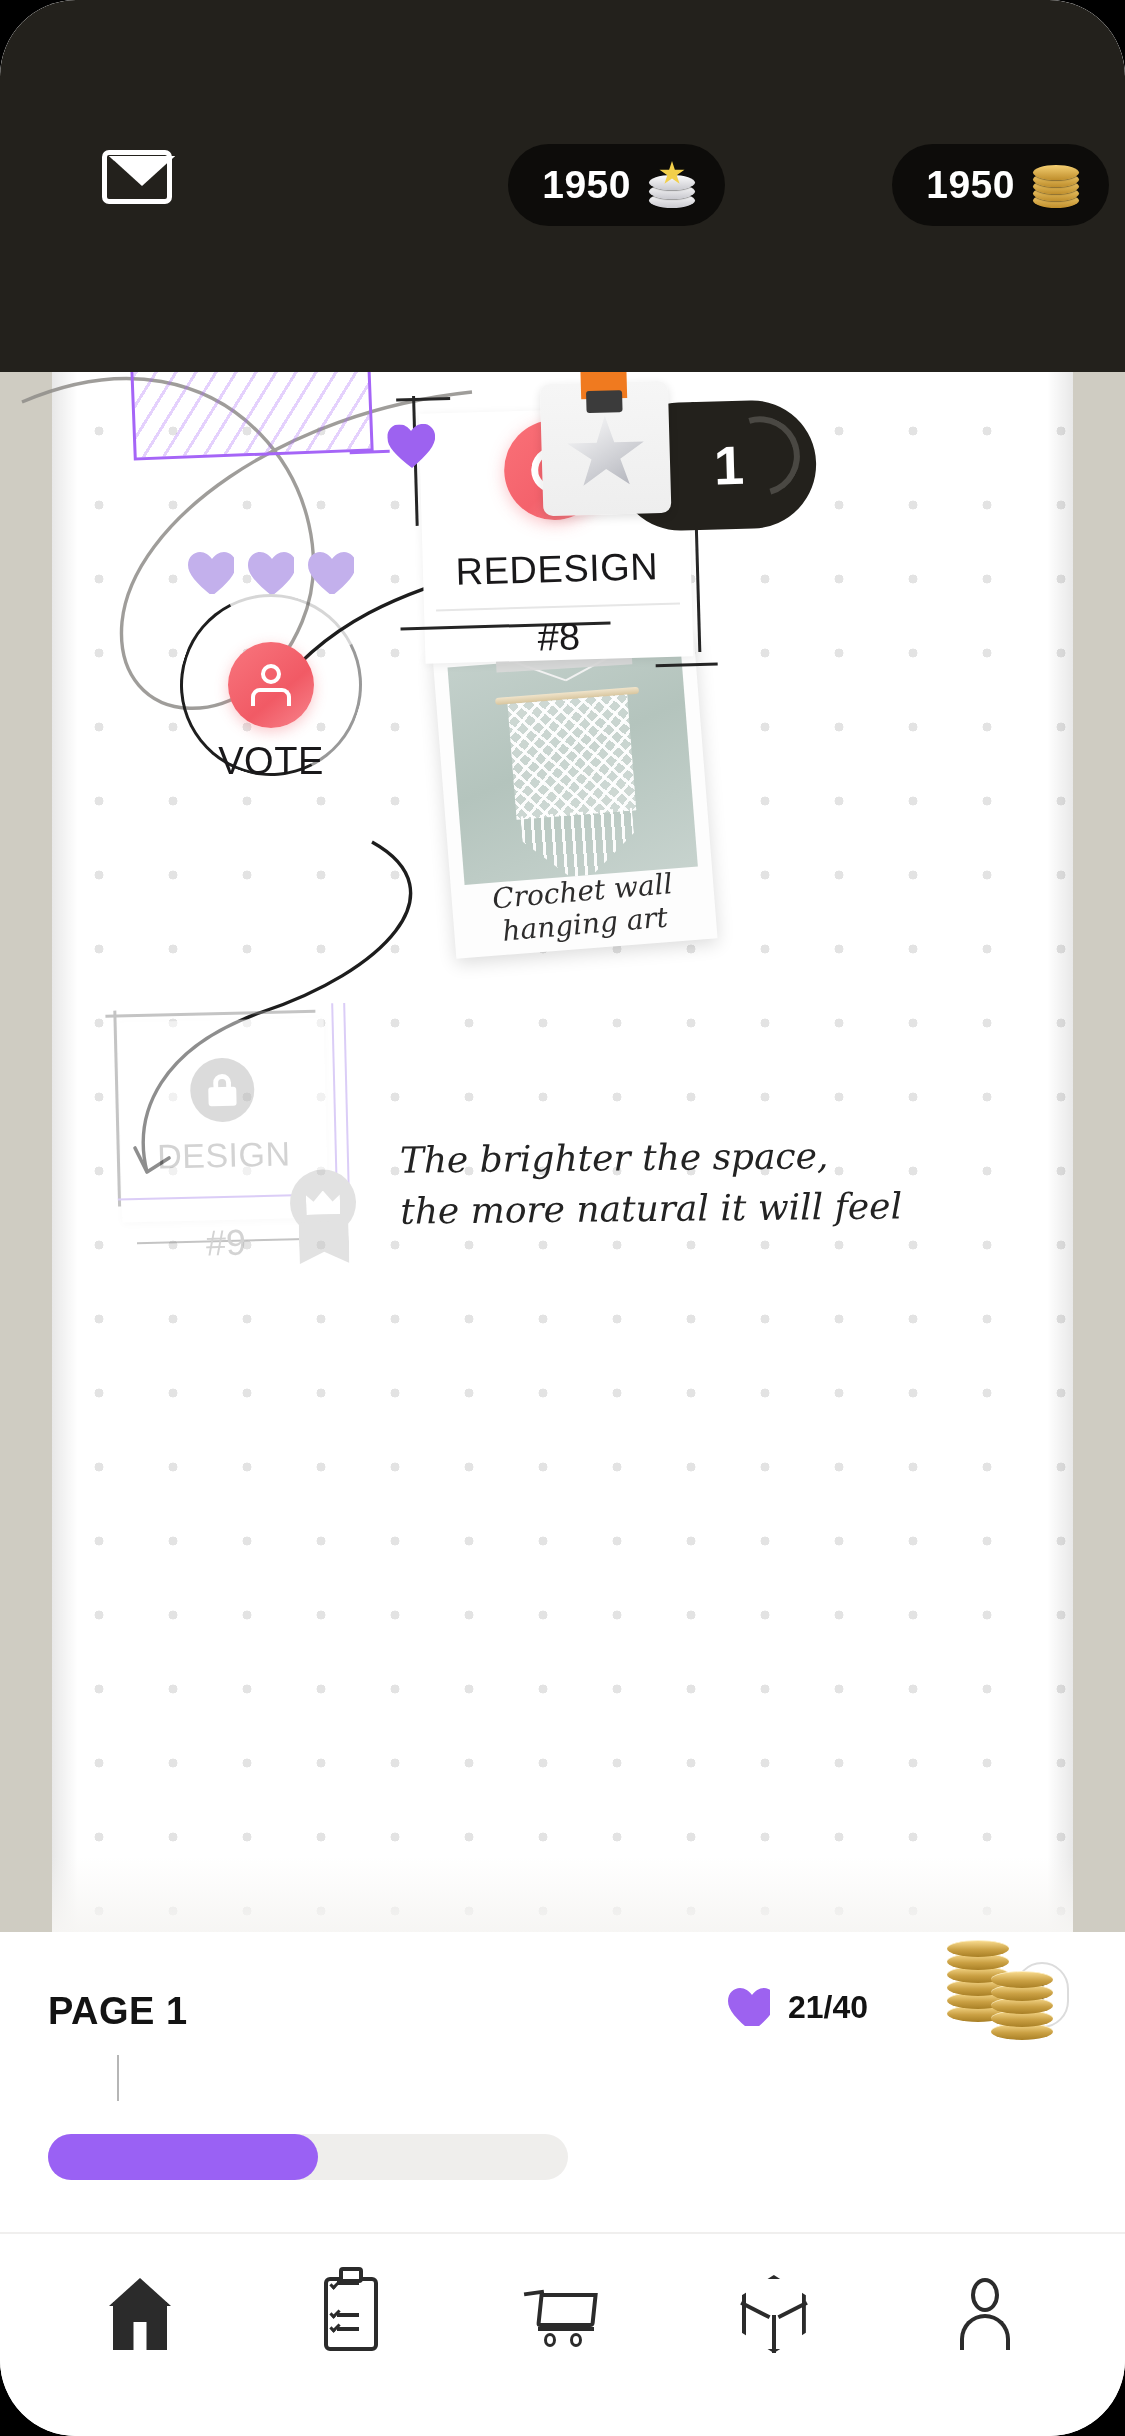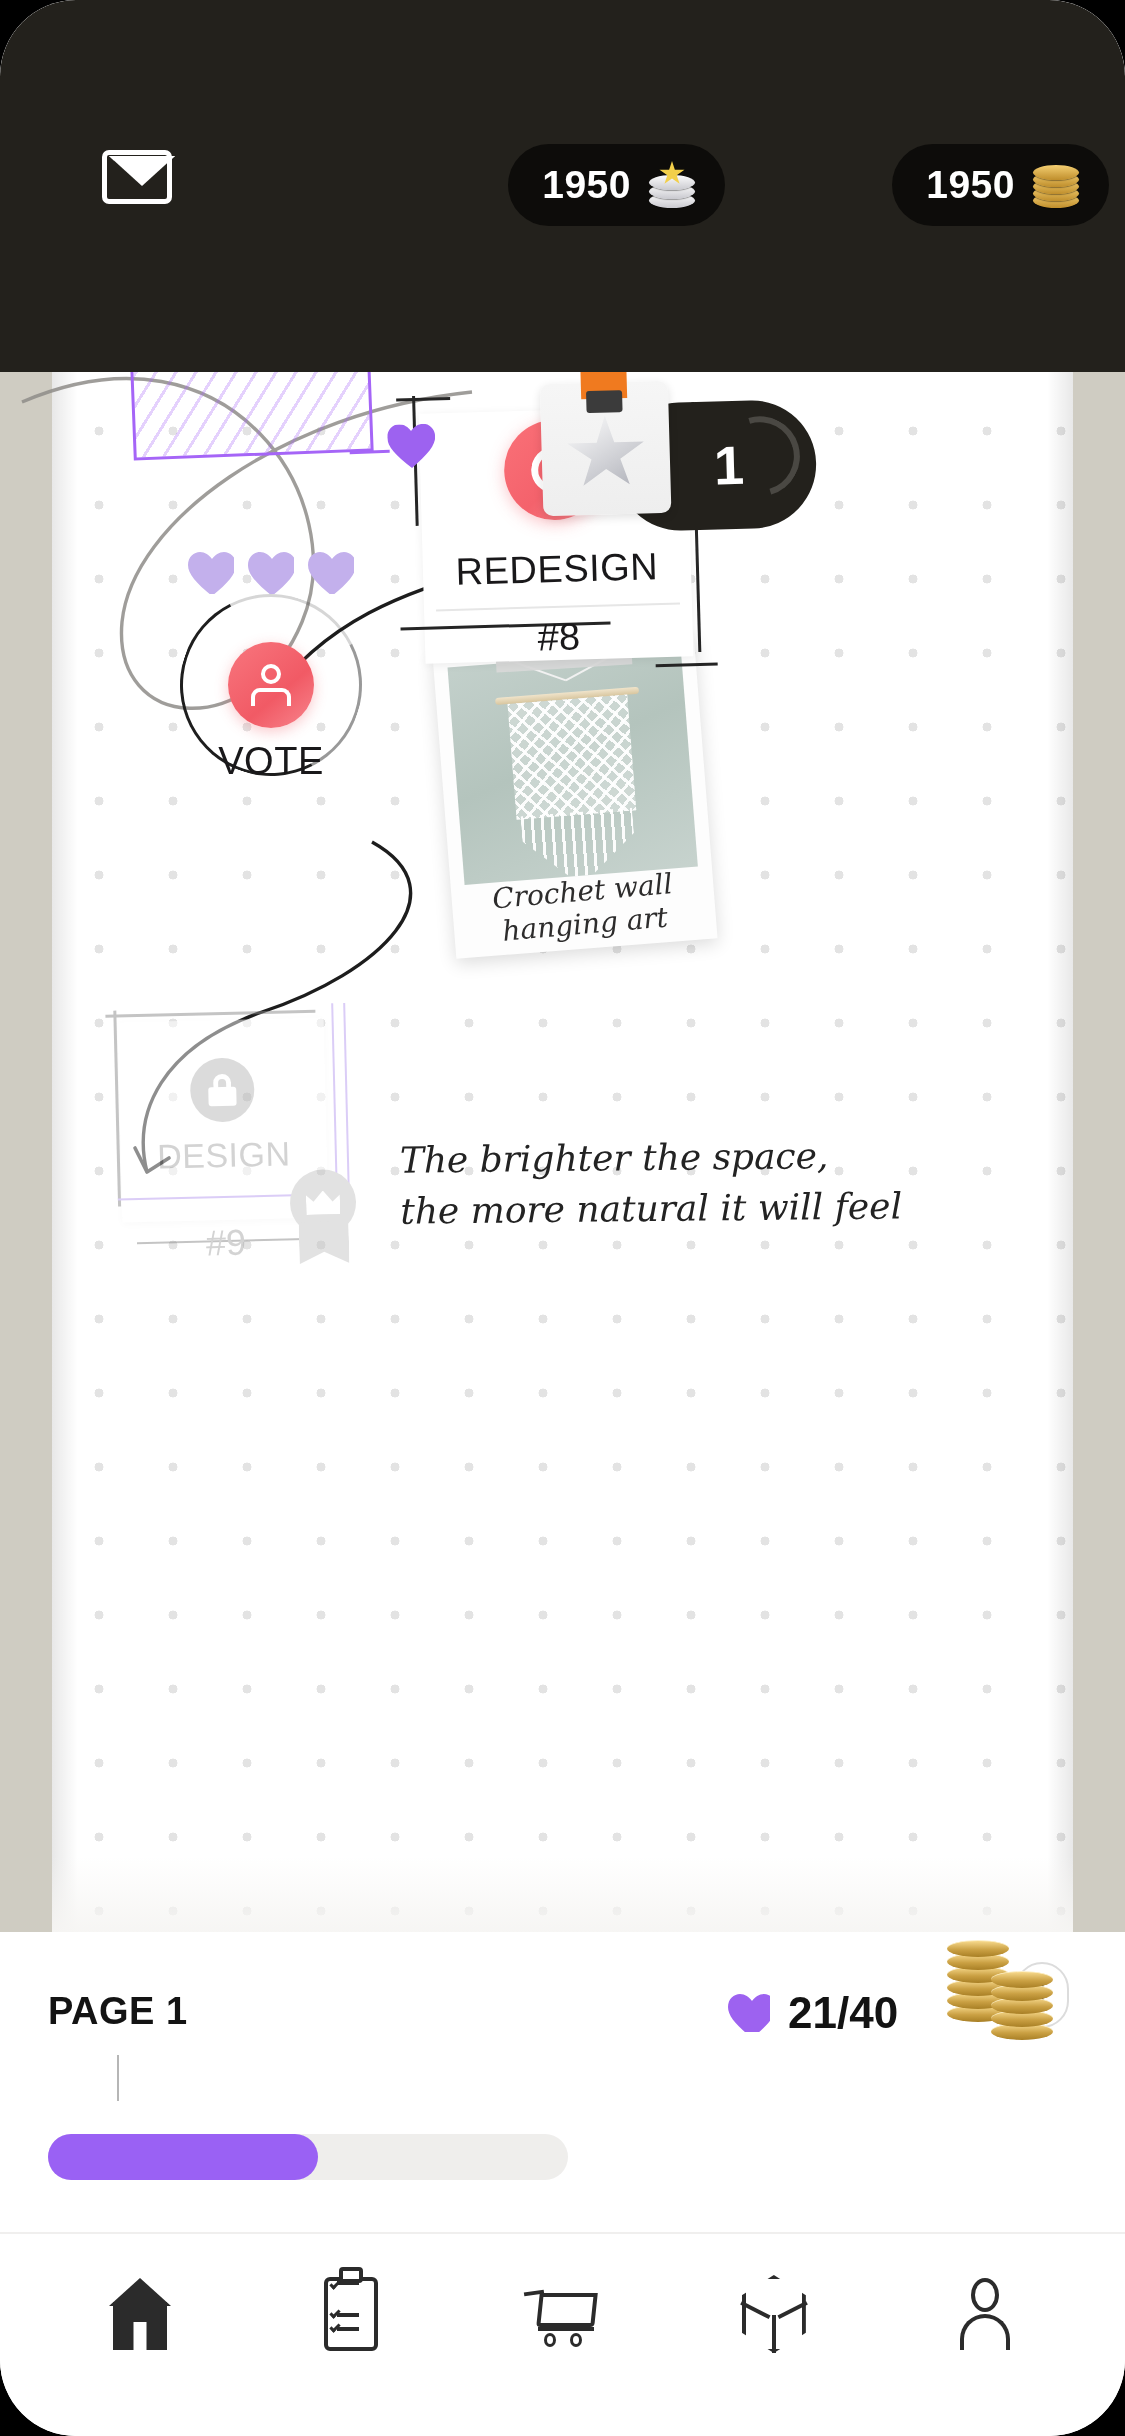--- a/index.html
+++ b/index.html
@@ -401,21 +401,21 @@
     display:flex; align-items:center; gap:22px;flex-direction:column;
   }
   .ms-page { font-size:38px; font-weight:700; color:#131313; letter-spacing:.5px; }
   .ms-sep { width:2px; height:46px; background:#b6b6b6; }
   .ms-next { font-size:38px; font-weight:400; color:#131313; letter-spacing:.5px; }
   .ms-hearts {
     position:absolute; left:728px; top:12px;
     display:flex; align-items:center; gap:18px;
   }
   .ms-hearts .heart-sticker{ position:relative; width:42px; height:38px; background:#9d62f0;}
-  .ms-count { font-size:44px; font-weight:700; color:#131313; }
+  .ms-count { font-size:32px; font-weight:700; color:#131313; }
   .info-btn{
     position:absolute; right:56px; top:-14px;
     width:54px; height:66px; border-radius:30px;
     border:2px solid #dcdcdc; background:#fff;
     display:flex; align-items:center; justify-content:center;
     font-size:34px; color:#3a3a3a; font-weight:400;
     font-family:"Liberation Serif", serif;
   }
   .coinpile{
     position:absolute; right:66px; top:64px;

